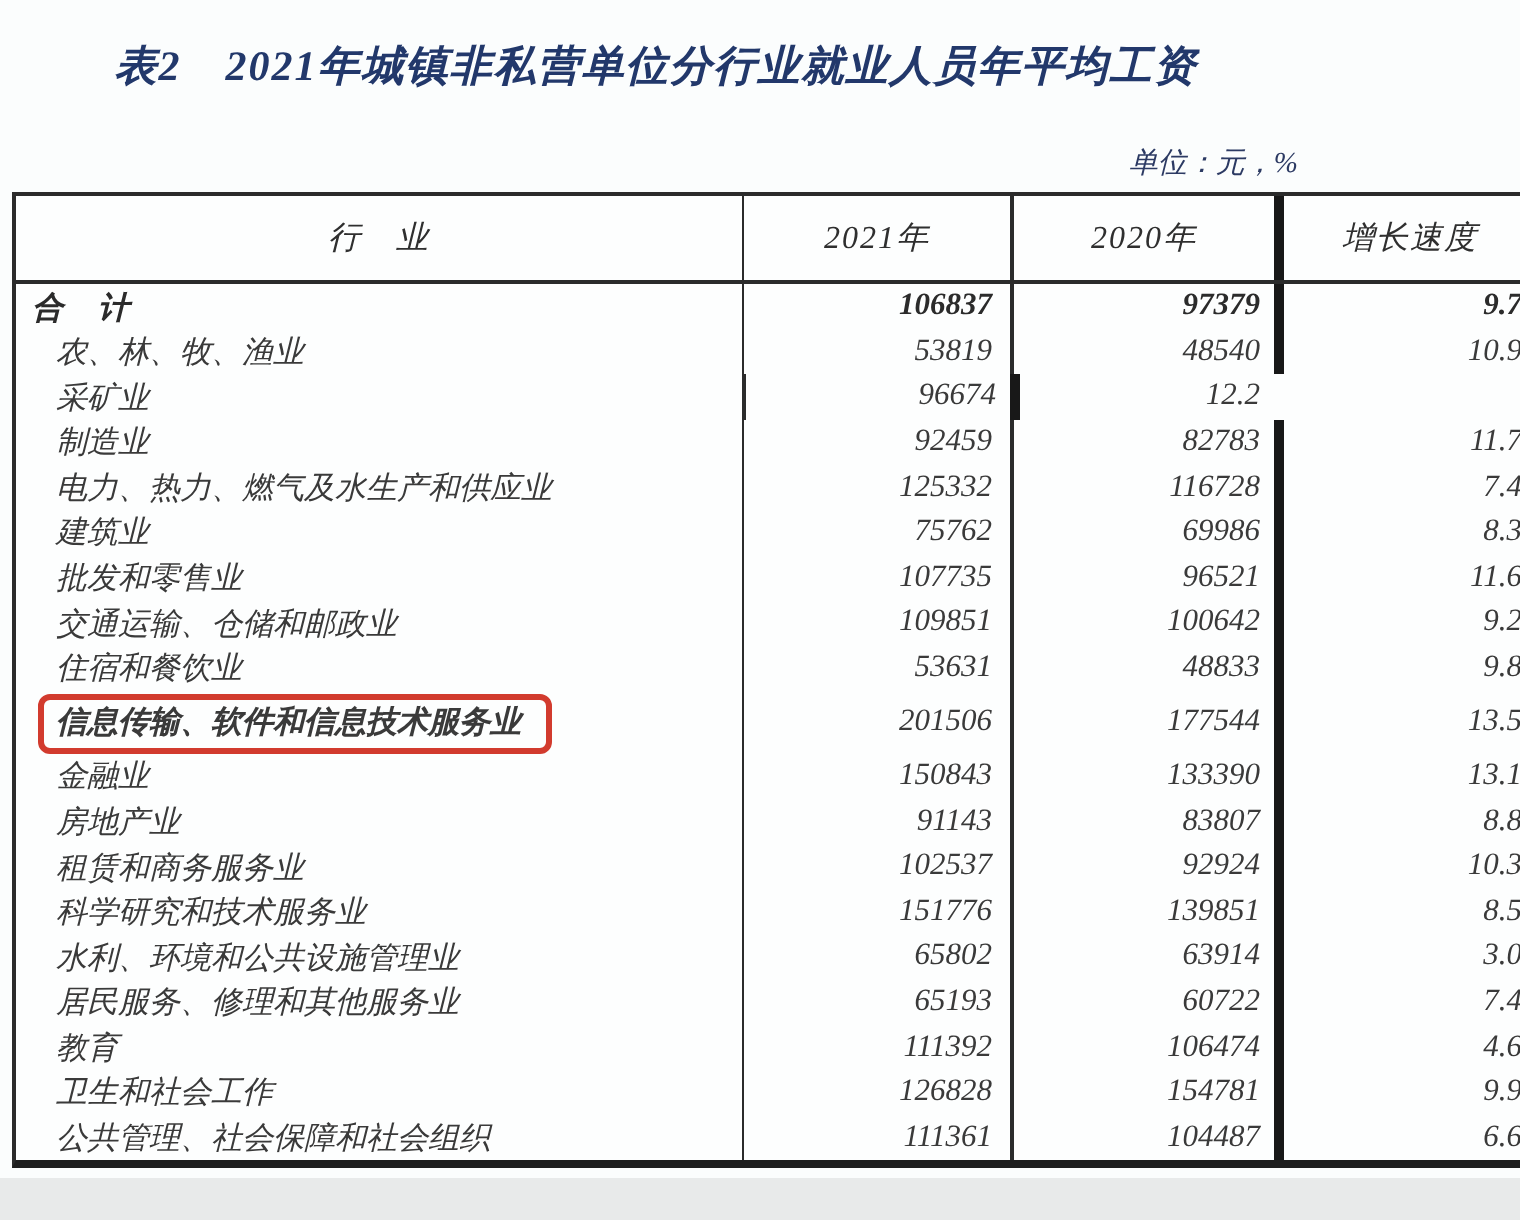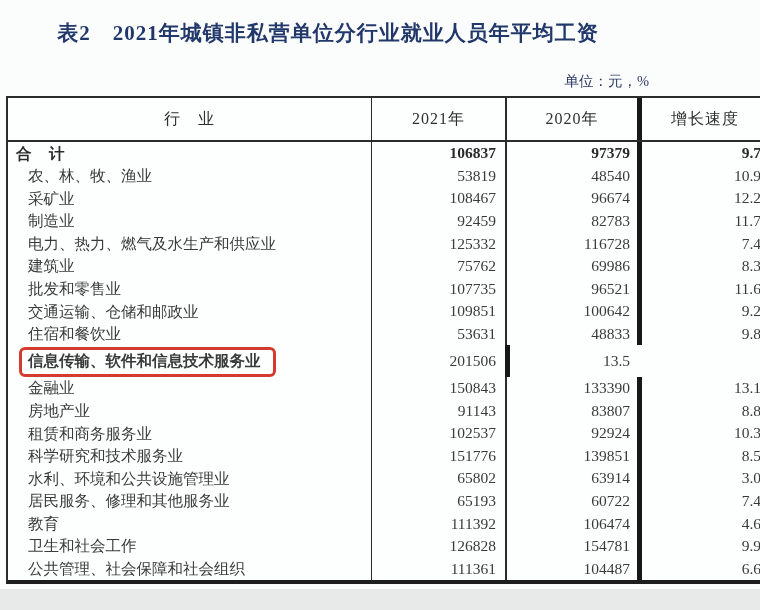--- a/index.html
+++ b/index.html
@@ -9,21 +9,21 @@
     --text-dark: #3a3a3a;
   }
   * { margin: 0; padding: 0; box-sizing: border-box; }
   html, body {
     width: 760px; height: 610px;
     background: #fbfdfd;
     font-family: "Liberation Serif", "DejaVu Serif", serif;
     overflow: hidden;
     position: relative;
   }
-  .page { position: relative; width: 656px; height: 610px; }
+  .page { position: relative; width: 656px; height: 610px; font-style: italic; }
 
   .title {
     position: absolute;
     top: 19px; left: 0; width: 100%;
     text-align: center;
     font-size: 21px;
     font-weight: bold;
     color: var(--title-navy);
     letter-spacing: 1px;
   }
@@ -131,21 +131,20 @@
     </div>
     <div class="cell num v2021 c2">53819</div>
     <div class="cell num v2020 c3">48540</div>
     <div class="cell num growth c4">10.9</div>
   </div>
 
   <div class="trow">
     <div class="cell name">
       <span class="name-text">采矿业</span>
     </div>
-    <div class="cell num v2021 c2">108467</div>
     <div class="cell num v2020 c3">96674</div>
     <div class="cell num growth c4">12.2</div>
   </div>
 
   <div class="trow">
     <div class="cell name">
       <span class="name-text">制造业</span>
     </div>
     <div class="cell num v2021 c2">92459</div>
     <div class="cell num v2020 c3">82783</div>
@@ -195,20 +194,21 @@
     <div class="cell num v2021 c2">53631</div>
     <div class="cell num v2020 c3">48833</div>
     <div class="cell num growth c4">9.8</div>
   </div>
 
   <div class="trow">
     <div class="cell name">
       <span class="name-text highlighted">信息传输、软件和信息技术服务业</span>
     </div>
     <div class="cell num v2021 c2">201506</div>
+    <div class="cell num v2020 c3">177544</div>
     <div class="cell num growth c4">13.5</div>
   </div>
 
   <div class="trow">
     <div class="cell name">
       <span class="name-text">金融业</span>
     </div>
     <div class="cell num v2021 c2">150843</div>
     <div class="cell num v2020 c3">133390</div>
     <div class="cell num growth c4">13.1</div>

